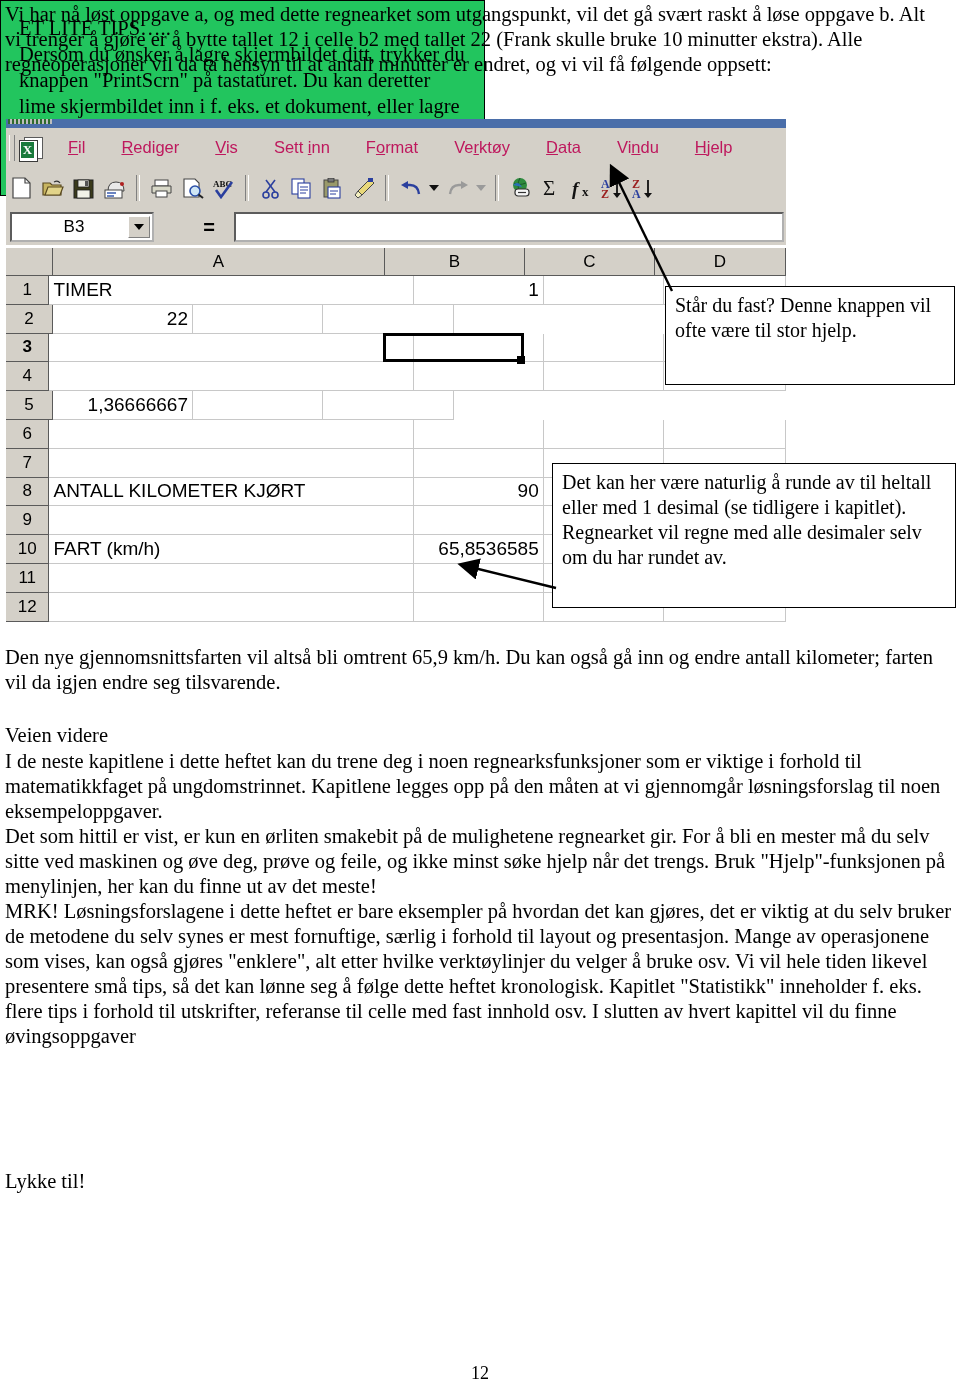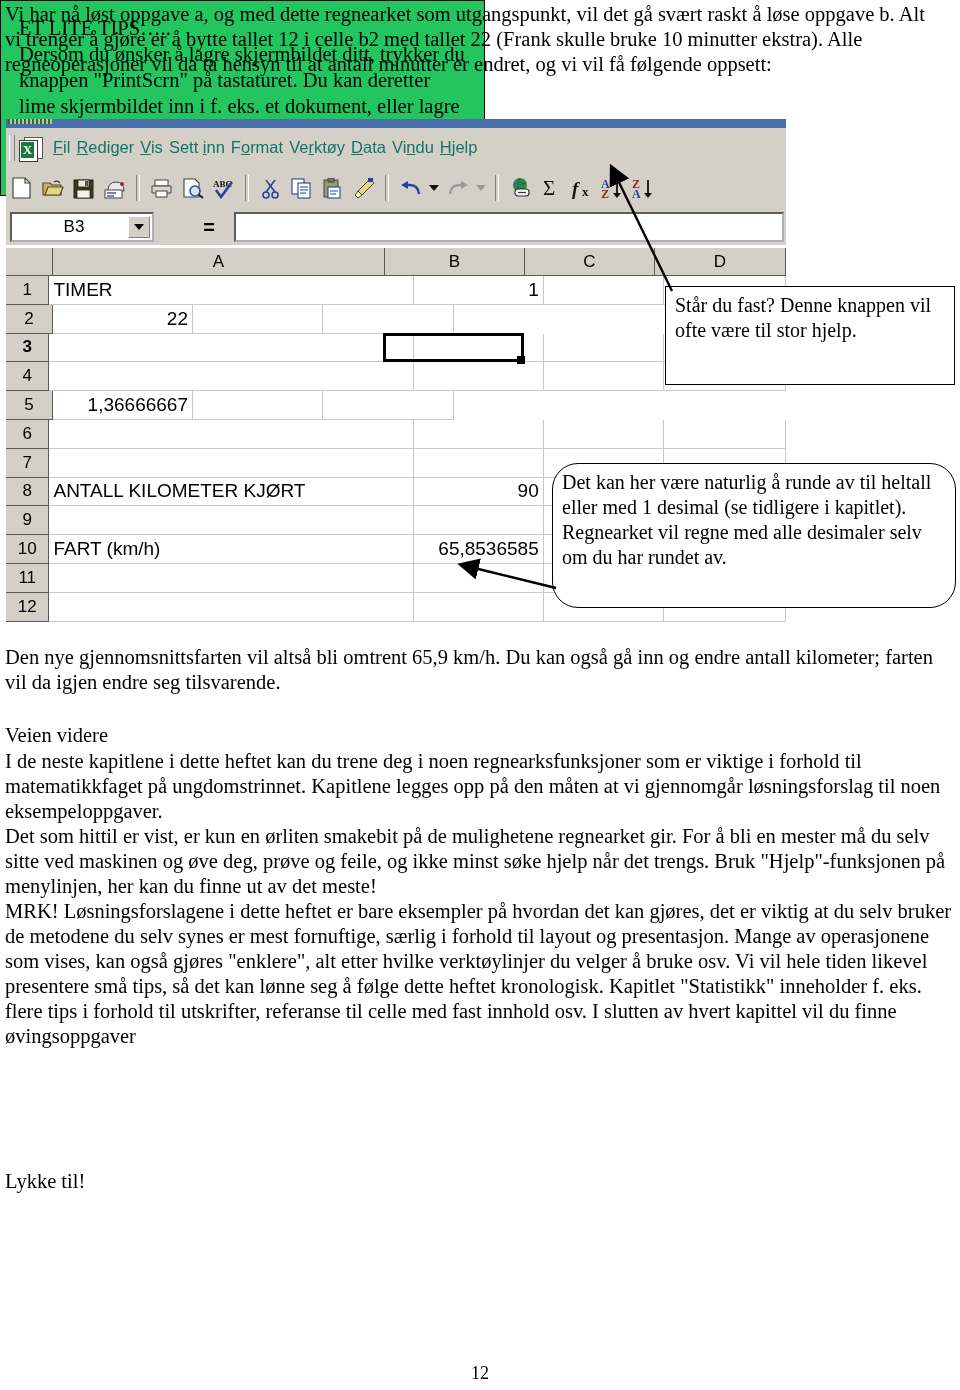--- a/index.html
+++ b/index.html
@@ -62,21 +62,21 @@
     position:absolute;left:1px;top:5px;width:17px;height:20px;
     background:#ffffff;border:1px solid #3a3a3a;
   }
   .xl-logo .x{
     position:absolute;left:3px;top:7px;width:13px;height:16px;
     background:#1a7a3c;color:#fff;font-family:"Liberation Serif",serif;
     font-weight:bold;font-size:13px;line-height:16px;text-align:center;
   }
   .menu-item{
     font-family:"Liberation Sans", sans-serif;
-    font-size:16.5px;color:#0f766e;margin:0 3px;white-space:nowrap;
+    font-size:16.5px;color:#be185d;margin:0 18px;white-space:nowrap;
     letter-spacing:0px;
   }
   .menu-item u{text-decoration:underline;}
 
   .toolbar{
     position:absolute;left:0;top:48px;width:780px;height:42px;
     background:#d4d0c8;border-bottom:1px solid #808080;
     display:flex;align-items:center;
   }
   .tb-sep{width:2px;height:26px;margin:0 6px;
@@ -150,21 +150,21 @@
   
   #annot-svg{position:absolute;left:0;top:0;width:960px;height:1390px;pointer-events:none;}
 
   
   .callout{
     position:absolute;background:#ffffff;border:1.5px solid #000;
     font-family:"Liberation Serif",serif;font-size:20px;line-height:25px;
     padding:6px 9px;box-sizing:border-box;color:#000;
   }
   #callout-help{left:665px;top:286px;width:290px;height:99px;}
-  #callout-round{left:552px;top:463px;width:404px;height:145px;border-radius:26px;}
+  #callout-round{left:552px;top:463px;width:404px;height:145px;}
   #tipbox{left:318px;top:1108px;width:485px;height:196px;
     border:1.5px solid #000;background:#22c55e;padding:14px 14px 10px 18px;
     box-sizing:border-box;font-family:"Liberation Serif",serif;
     font-size:20.5px;line-height:26px;}
 
   
   #para-result{position:absolute;left:5px;top:645px;width:950px;}
   #heading-veien{position:absolute;left:5px;top:723px;width:500px;}
   #para-body{position:absolute;left:5px;top:749px;width:950px;}
   #para-body p{margin:0;}

